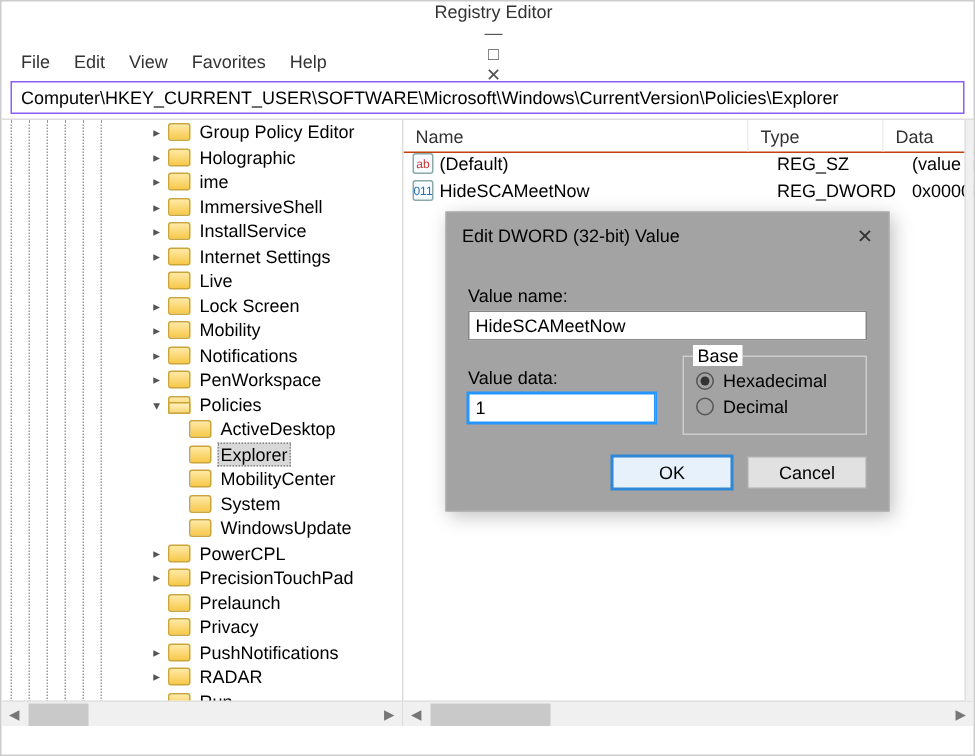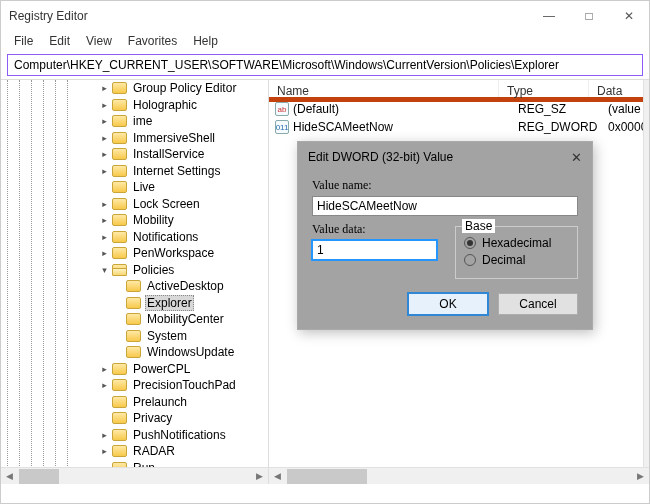--- a/index.html
+++ b/index.html
@@ -1,18 +1,18 @@
 <!DOCTYPE html>
 <html><head>
 <meta charset="utf-8">
 <style>
   * { box-sizing: border-box; margin: 0; padding: 0; font-family: "Segoe UI", Tahoma, sans-serif; font-size: 12px; }
   body { width: 650px; height: 504px; background: #fff; overflow: hidden; border: 1px solid #ccc; position: relative; }
 
-  .titlebar { height: 30px; display: flex; align-items: center; padding-left: 8px; color: #333; }
+  .titlebar { height: 30px; display: flex; align-items: center; padding-left: 8px; color: #333; flex-direction: column; }
   .titlebar .title { flex: 1; }
   .titlebar .winbtn { width: 40px; height: 30px; display: flex; align-items: center; justify-content: center; color: #555; }
 
   .menu { height: 20px; display: flex; gap: 2px; padding-left: 6px; align-items: center; }
   .menu span { padding: 2px 7px; color: #333; }
 
   .addressbar { border: 1px solid #8b5cf6; margin: 3px 6px 3px 6px; padding: 3px 6px; color: #000; height: 22px; display: flex; align-items: center; white-space: nowrap; overflow: hidden; }
 
   .panes { display: flex; height: 405px; border-top: 1px solid #ddd; }
   .left { width: 268px; border-right: 1px solid #ddd; position: relative; overflow: hidden; display: flex; flex-direction: column; }
@@ -21,21 +21,21 @@
   .tree { flex: 1; overflow: hidden; padding-top: 0; }
   .tree-inner { position: relative; padding-left: 30px; }
   .vline { position: absolute; top: 0; bottom: 0; border-left: 1px dotted #999; }
   .node { display: flex; align-items: center; height: 16.5px; white-space: nowrap; }
   .expander { width: 11px; height: 11px; display: inline-flex; align-items: center; justify-content: center; margin-right: 2px; color: #555; font-size: 9px; }
   .folder { width: 15px; height: 12px; background: linear-gradient(#ffe9a6,#f7c94b); border: 1px solid #caa63a; border-radius: 2px; margin-right: 4px; flex-shrink: 0; position: relative; }
   .folder.open::after { content: ""; position: absolute; left: -1px; top: 3px; right: -1px; bottom: -1px; background: linear-gradient(#fff3c2,#f7d774); border: 1px solid #caa63a; border-radius: 1px; }
   .node-label { color: #000; padding: 4px 2px; }
   .node.selected .node-label { background: #d8d8d8; border: 1px dotted #888; padding: 0 1px; }
 
-  .headers { height: 22px; border-bottom: 5px solid #c2410c; display: flex; }
+  .headers { height: 22px; border-bottom: 1px solid #c2410c; display: flex; }
   .headers .col { padding: 4px 8px; color: #333; border-right: 1px solid #eee; }
   .col-name { flex: 0 0 230px; }
   .col-type { flex: 0 0 90px; }
   .col-data { flex: 1; }
 
   .records { flex: 1; overflow: hidden; }
   .row { display: flex; height: 18px; align-items: flex-start; padding-left: 6px; }
   .row .icon { width: 14px; height: 14px; border: 1px solid #8aa; display: inline-flex; align-items: center; justify-content: center; font-size: 8px; margin-right: 4px; background: #f5fbff; color: #c33; border-radius: 2px; }
   .row .icon.bin { color: #2a6cb0; }
   .row .nm { flex: 0 0 225px; white-space: nowrap; overflow: hidden; }
@@ -45,21 +45,21 @@
   .hsb { height: 17px; background: #f0f0f0; display: flex; align-items: center; border-top: 1px solid #e1e1e1;}
   .hsb .arr { width: 17px; height: 17px; display: flex; align-items: center; justify-content: center; color: #777; font-size: 9px; }
   .hsb .thumb { height: 15px; background: #c9c9c9; width: 40px; margin-left: 1px; }
   .hsb .track { flex: 1; }
 
   .dialog { position: absolute; left: 296px; top: 140px; width: 296px; background: #a3a3a3; border: 1px solid #aaa; box-shadow: 2px 3px 12px rgba(0,0,0,0.25); }
   .dlg-title { height: 30px; display: flex; align-items: center; padding: 0 10px; color: #000; }
   .dlg-title .t { flex: 1; }
   .dlg-title .x { width: 24px; text-align: right; font-size: 13px; color: #333; }
   .dlg-body { padding: 6px 14px 14px 14px; }
-  .dlg-body .lbl { margin-top: 0; margin-bottom: 3px; color: #000; font-family: Liberation Serif, serif; }
+  .dlg-body .lbl { margin-top: 12px; margin-bottom: 3px; color: #000; }
   .txt { width: 100%; border: 1px solid #888; height: 20px; padding: 2px 4px; font-size: 12px; }
   .rowflex { display: flex; gap: 18px; margin-top: 6px; }
   .vd { width: 125px; }
   .vd .txtfocus { border: 1px solid #2596ff; outline: 1px solid #2596ff; }
   .base { flex: 1; }
   .grp { border: 1px solid #ccc; padding: 6px 8px 8px 8px; margin-top: 4px; position: relative; }
   .grp .gl { position: absolute; top: -8px; left: 6px; background: #fff; padding: 0 3px; }
   .radio { display: flex; align-items: center; gap: 6px; margin: 3px 0; }
   .radio .dot { width: 12px; height: 12px; border: 1px solid #555; border-radius: 50%; display: inline-flex; align-items: center; justify-content: center; }
   .radio .dot .fill { width: 6px; height: 6px; background: #333; border-radius: 50%; }

